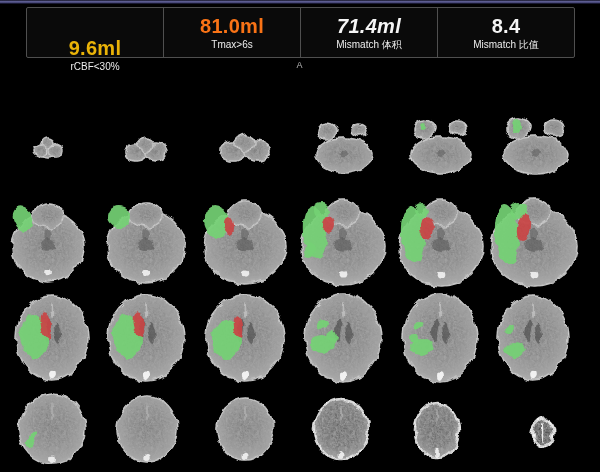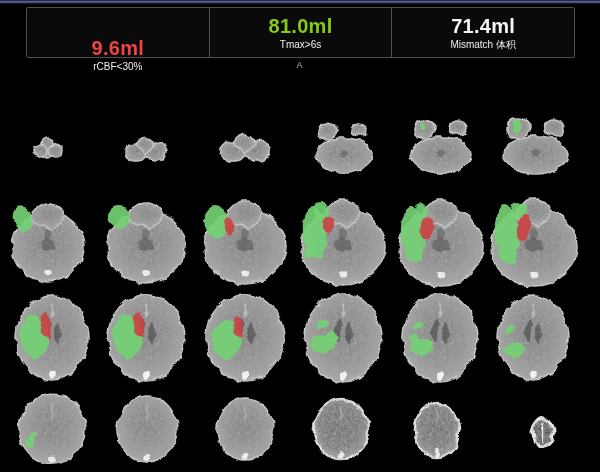--- a/index.html
+++ b/index.html
@@ -19,30 +19,34 @@
          color:#b5b5b5;font-size:9px;letter-spacing:1px;}
   #montage{position:absolute;left:0;top:0;width:600px;height:472px;display:block;}
 </style>
 </head>
 <body>
 
 <div class="topbar"></div>
 
 <div class="stats">
   <div class="stat">
-    <div class="val" style="color: #ef4444; margin-top: 44px;">9.6ml</div>
+    <div class="val" style="color: #eab308; margin-top: 44px;">9.6ml</div>
     <div class="lbl">rCBF&lt;30%</div>
   </div>
   <div class="stat">
-    <div class="val" style="color: #84cc16;">81.0ml</div>
+    <div class="val" style="color: #f97316;">81.0ml</div>
     <div class="lbl">Tmax&gt;6s</div>
   </div>
   <div class="stat">
-    <div class="val" style="color: rgb(245, 245, 245);">71.4ml</div>
+    <div class="val" style="color: rgb(245, 245, 245); font-style: italic;">71.4ml</div>
     <div class="lbl">Mismatch 体积</div>
+  </div>
+  <div class="stat">
+    <div class="val" style="color: rgb(245, 245, 245);">8.4</div>
+    <div class="lbl">Mismatch 比值</div>
   </div>
 </div>
 
 <div class="amark">A</div>
 
 <svg id="montage" viewBox="0 0 600 472" xmlns="http://www.w3.org/2000/svg">
   <defs>
     <radialGradient id="gBrain" cx="50%" cy="45%" r="62%">
       <stop offset="0%" stop-color="#7f7f7f"></stop>
       <stop offset="45%" stop-color="#8d8d8d"></stop>

